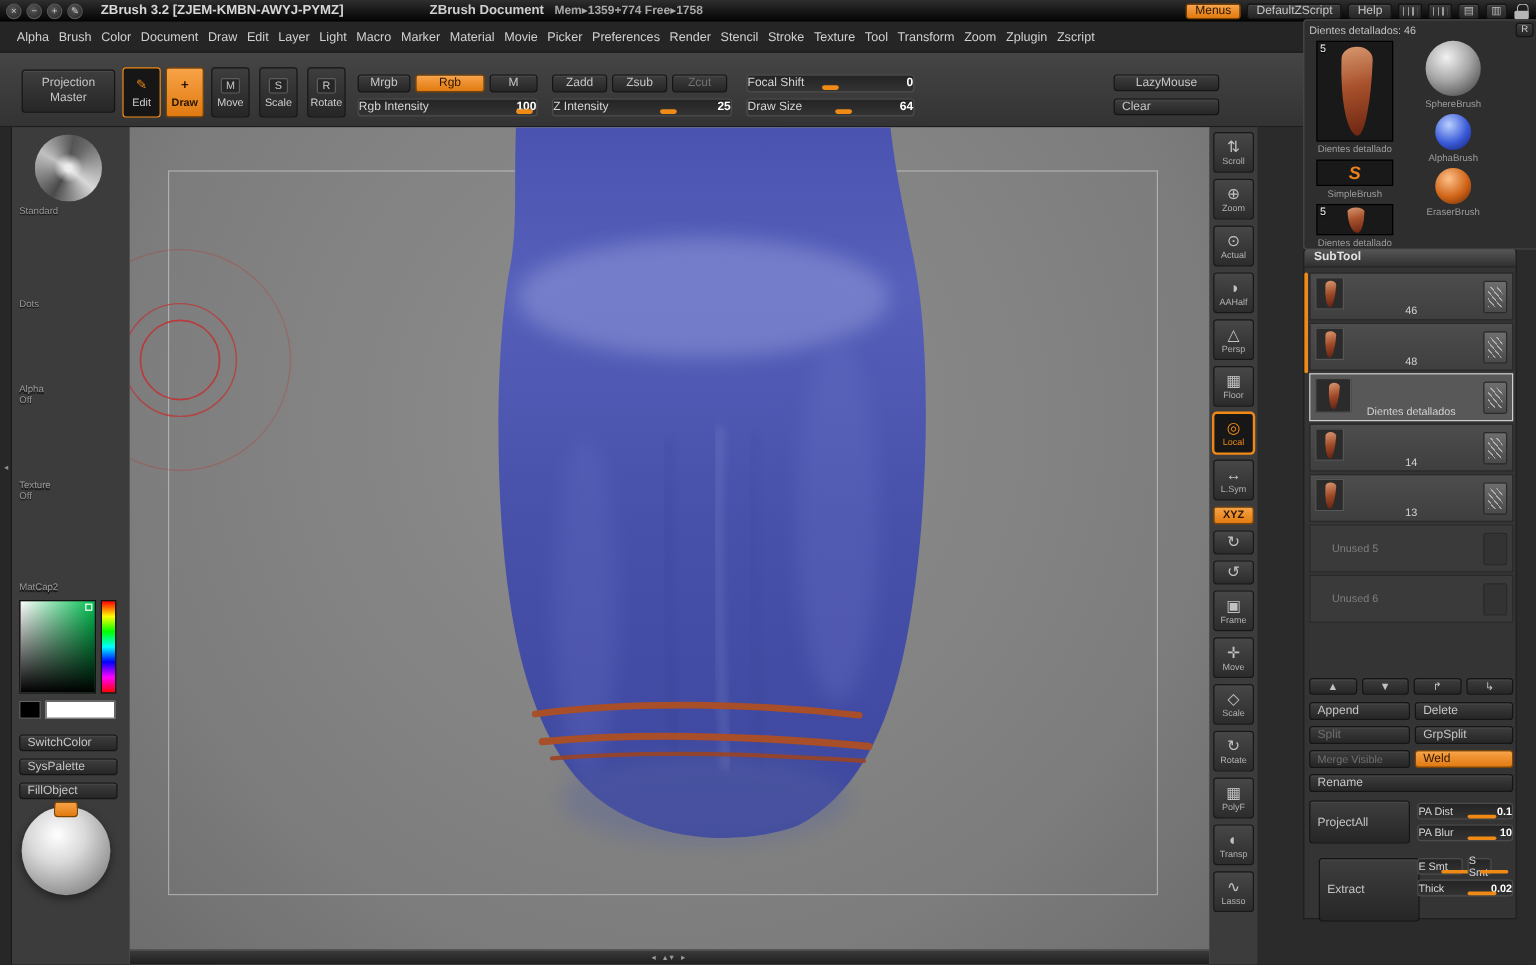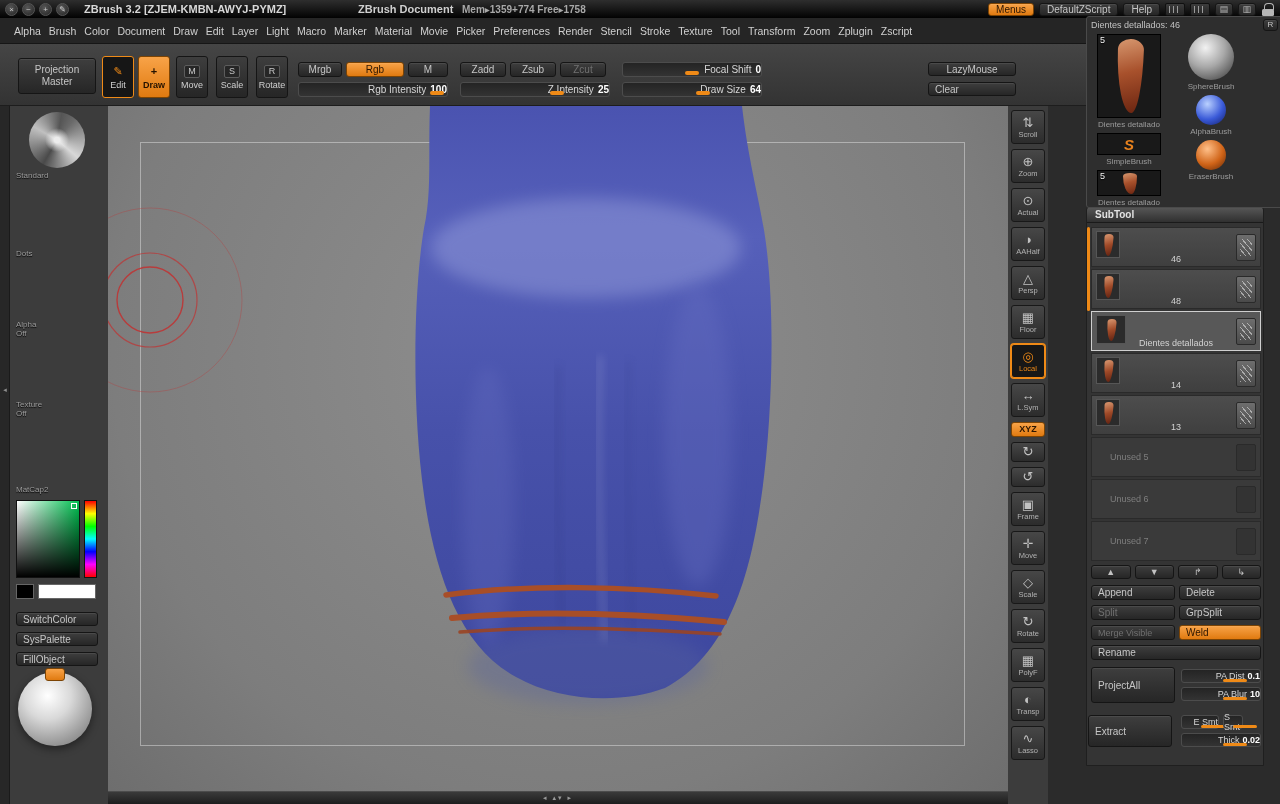--- a/index.html
+++ b/index.html
@@ -4,21 +4,21 @@
 <style>
 *{margin:0;padding:0;box-sizing:border-box}
 html,body{width:1280px;height:804px;overflow:hidden;background:#1b1b1b;font-family:"Liberation Sans","DejaVu Sans",sans-serif}
 #app{position:relative;width:1280px;height:804px;background:#2d2d2d;overflow:hidden}
 
 
 .btn{background:linear-gradient(#3e3e3e,#262626);border:1px solid #151515;border-radius:3px;color:#c6c6c6;box-shadow:inset 0 1px 0 rgba(255,255,255,.07);font-size:10px;display:flex;align-items:center;justify-content:center;cursor:pointer}
 .btn.tl{justify-content:flex-start;padding-left:6px}
 .btn.dim{color:#707070}
 .orange{background:linear-gradient(#f8a348,#e07a10) !important;border-color:#7c4404 !important;color:#2b1500 !important;font-weight:normal}
-.slider{position:relative;background:linear-gradient(#242424,#333);border:1px solid #4c4c4c;border-radius:3px;color:#d6d6d6;font-size:10px;display:flex;align-items:center;justify-content:flex-end;gap:4px;cursor:pointer}
+.slider{position:relative;background:linear-gradient(#242424,#333);border:1px solid #4c4c4c;border-radius:3px;color:#d6d6d6;font-size:10px;display:flex;align-items:center;justify-content:space-between;gap:4px;cursor:pointer}
 .slider .val{font-weight:bold;color:#fff}
 .slider .knob{position:absolute;bottom:1px;width:14px;height:4px;border-radius:2px;background:#ef8a17}
 .kn97{left:calc(100% - 17px)}.kn60{left:60%}.kn50{left:calc(50% - 7px)}.kn53{left:53%}
 .slider.mini{font-size:9px;gap:3px}
 .slider.mini .knob{height:3px;width:24px;bottom:0;left:52%}
 .glyph:empty{display:none}
 
 
 #titlebar{position:absolute;left:0;top:0;width:1280px;height:18px;background:linear-gradient(#2e2e2e,#020202);display:flex;align-items:center;z-index:6}
 .tb-left{display:flex;gap:4px;margin-left:5px}
@@ -159,21 +159,21 @@
 .st-append{left:4px;top:378px;width:84px;height:15px}
 .st-delete{left:92px;top:378px;width:82px;height:15px}
 .st-split{left:4px;top:398px;width:84px;height:15px}
 .st-grpsplit{left:92px;top:398px;width:82px;height:15px}
 .st-merge{left:4px;top:418px;width:84px;height:15px;font-size:9px}
 .st-weld{left:92px;top:418px;width:82px;height:15px}
 .st-rename{left:4px;top:438px;width:170px;height:15px}
 .st-projectall{left:4px;top:460px;width:84px;height:36px}
 .sl-padist{left:94px;top:462px;width:80px;height:14px}
 .sl-pablur{left:94px;top:480px;width:80px;height:14px}
-.st-extract{left:1px;top:508px;width:84px;height:32px}
+.st-extract{left:12px;top:508px;width:84px;height:53px}
 .sl-esmt{left:94px;top:508px;width:38px;height:14px}
 .sl-ssmt{left:136px;top:508px;width:20px;height:14px}
 .sl-thick{left:94px;top:526px;width:80px;height:14px}
 
 
 #layers{position:absolute;left:1086px;top:768px;width:178px;z-index:6}
 #layers .panel-title{height:16px;border:1px solid #1f1f1f}
 .layers-body{height:20px;background:#3e3e3e;border:1px solid #222;border-top:none}
 </style>
 </head>
@@ -579,25 +579,20 @@
           <span class="st-label">Unused 5</span>
           <span class="st-toggle"></span>
         </div>
 
         <div class="st-row unused">
 
           <span class="st-label">Unused 6</span>
           <span class="st-toggle"></span>
         </div>
 
-        <div class="st-row unused">
-
-          <span class="st-label">Unused 7</span>
-          <span class="st-toggle"></span>
-        </div>
       </div>
     <div class="st-scroll"></div>
 
     <div class="st-nav">
 
         <button class="btn st-nav-btn">
           <span class="glyph">▲</span>
         </button>
 
         <button class="btn st-nav-btn">

